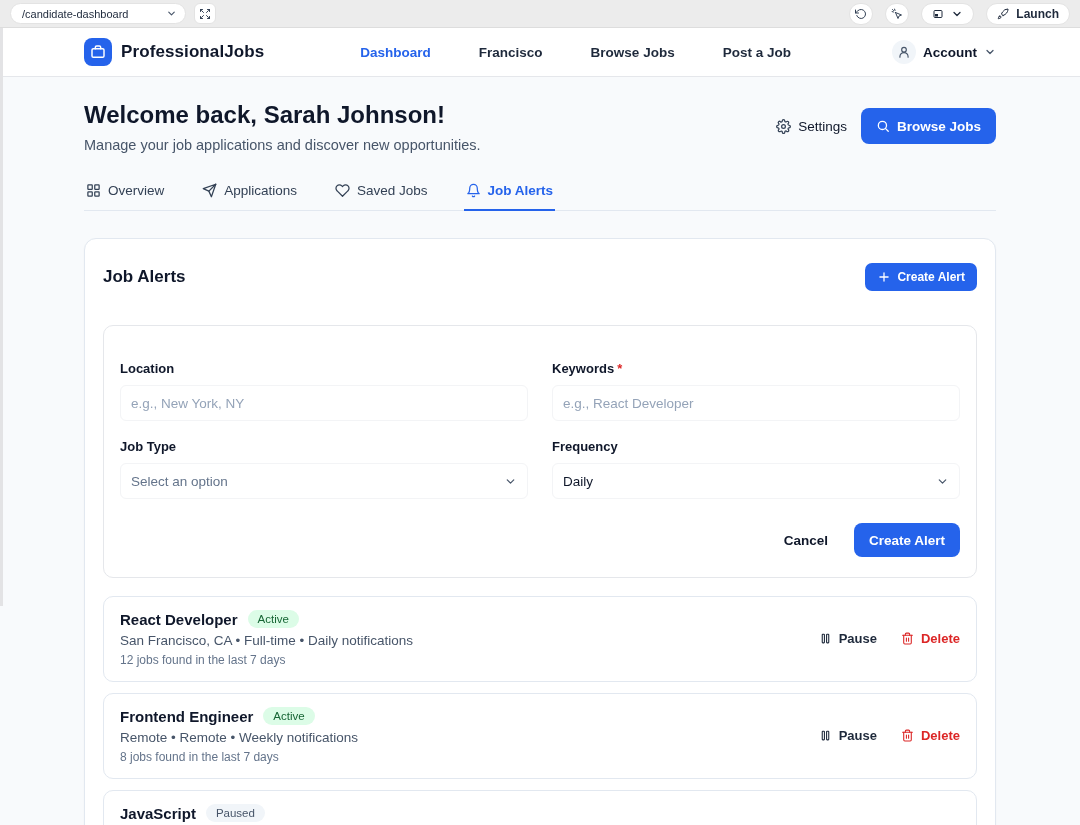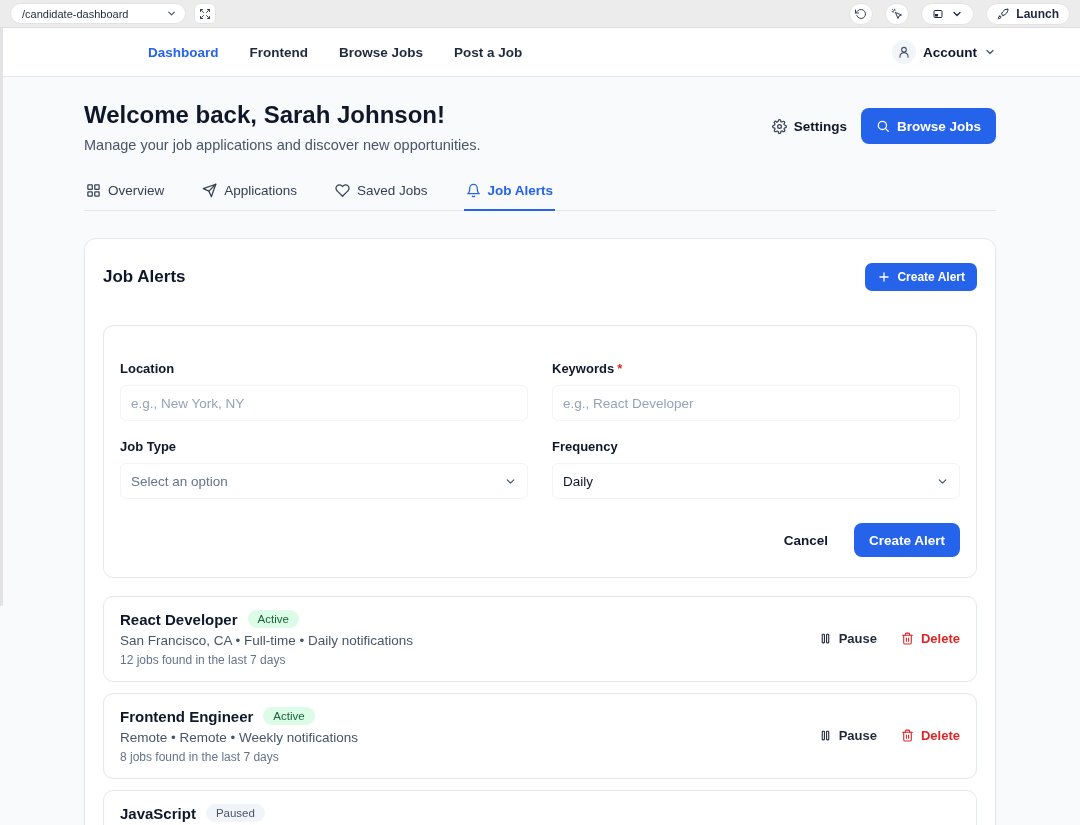--- a/index.html
+++ b/index.html
@@ -19,36 +19,36 @@
   .pill-btn svg { width:12px; height:12px; }
   .launch-btn { font-weight:600; }
 
   
   .site-header { height:49px; background:#ffffff; border-bottom:1px solid #e5e7eb; }
   .header-inner { width:912px; margin:0 auto; height:100%; display:flex; align-items:center; }
   .brand { display:flex; align-items:center; gap:9px; cursor:pointer; }
   .logo-box { width:28px; height:28px; border-radius:8px; background:#2563eb; display:flex; align-items:center; justify-content:center; color:#ffffff; }
   .logo-box svg { width:16px; height:16px; }
   .brand-name { font-size:17px; font-weight:700; color:#0f172a; letter-spacing:.1px; }
-  .main-nav { display:flex; gap:31px; margin-left:64px; }
+  .main-nav { display:flex; gap:48px; margin-left:96px; }
   .nav-link { font-size:13.5px; font-weight:600; color:#1e293b; cursor:pointer; }
   .nav-link.active { color:#2563eb; }
   .account { margin-left:auto; display:flex; align-items:center; gap:7px; cursor:pointer; }
   .account-avatar { width:24px; height:24px; border-radius:50%; background:#f1f5f9; display:flex; align-items:center; justify-content:center; color:#475569; }
   .account-avatar svg { width:14px; height:14px; }
   .account-label { font-size:13.5px; font-weight:600; color:#0f172a; }
   .account svg.chev { width:12px; height:12px; color:#475569; }
 
   
   .content { width:912px; margin:0 auto; }
   .welcome-row { display:flex; align-items:flex-start; margin-top:23px; }
   .welcome-title { font-size:24px; font-weight:700; color:#0f172a; line-height:30px; }
   .welcome-sub { margin-top:7px; font-size:14.5px; color:#475569; }
   .welcome-actions { margin-left:auto; display:flex; align-items:center; gap:14px; padding-top:8px; }
-  .ghost-btn { display:flex; align-items:center; gap:7px; font-size:13.5px; font-weight:700; color:#0f172a; background:none; border:none; cursor:pointer; font-family:inherit; }
+  .ghost-btn { display:flex; align-items:center; gap:7px; font-size:13.5px; font-weight:400; color:#0f172a; background:none; border:none; cursor:pointer; font-family:inherit; }
   .ghost-btn svg { width:15px; height:15px; color:#334155; }
   .primary-btn { display:flex; align-items:center; gap:7px; background:#2563eb; color:#ffffff; border:none; border-radius:8px; padding:0 15px; height:36px; font-size:13.5px; font-weight:600; cursor:pointer; font-family:inherit; }
   .primary-btn svg { width:14px; height:14px; }
 
   .tabs-row { display:flex; gap:34px; margin-top:30px; border-bottom:1px solid #e2e8f0; }
   .tab { display:flex; align-items:center; gap:7px; font-size:13.5px; font-weight:500; color:#334155; padding:0 2px 12px; cursor:pointer; position:relative; }
   .tab svg { width:15px; height:15px; }
   .tab.active { color:#2563eb; font-weight:600; }
   .tab.active::after { content:""; position:absolute; left:0; right:0; bottom:-1px; height:2px; background:#2563eb; }
 
@@ -137,23 +137,32 @@
             <path d="M4.5 16.5c-1.5 1.26-2 5-2 5s3.74-.5 5-2c.71-.84.7-2.13-.09-2.91a2.18 2.18 0 0 0-2.91-.09z"></path>
             <path d="M12 15l-3-3a22 22 0 0 1 2-3.95A12.88 12.88 0 0 1 22 2c0 2.72-.78 7.5-6 11a22.35 22.35 0 0 1-4 2z"></path>
           </svg>
         <span>Launch</span>
       </div>
     </div>
   </div>
 
   <div class="site-header">
     <div class="header-inner">
+      <div class="brand">
+        <div class="logo-box">
+          <svg viewBox="0 0 24 24" fill="none" stroke="currentColor" stroke-width="2.2" stroke-linecap="round" stroke-linejoin="round">
+              <rect x="3" y="7" width="18" height="13" rx="2"></rect>
+              <path d="M8 7V5a2 2 0 0 1 2-2h4a2 2 0 0 1 2 2v2"></path>
+            </svg>
+        </div>
+        <span class="brand-name">ProfessionalJobs</span>
+      </div>
       <nav class="main-nav">
         <span class="nav-link active">Dashboard</span>
-        <span class="nav-link">Frontend</span>
+        <span class="nav-link">Francisco</span>
         <span class="nav-link">Browse Jobs</span>
         <span class="nav-link">Post a Job</span>
       </nav>
       <div class="account">
         <span class="account-avatar">
           <svg viewBox="0 0 24 24" fill="none" stroke="currentColor" stroke-width="2" stroke-linecap="round" stroke-linejoin="round">
               <circle cx="12" cy="8" r="4"></circle>
               <path d="M5 21v-1a7 7 0 0 1 14 0v1"></path>
             </svg>
         </span>

